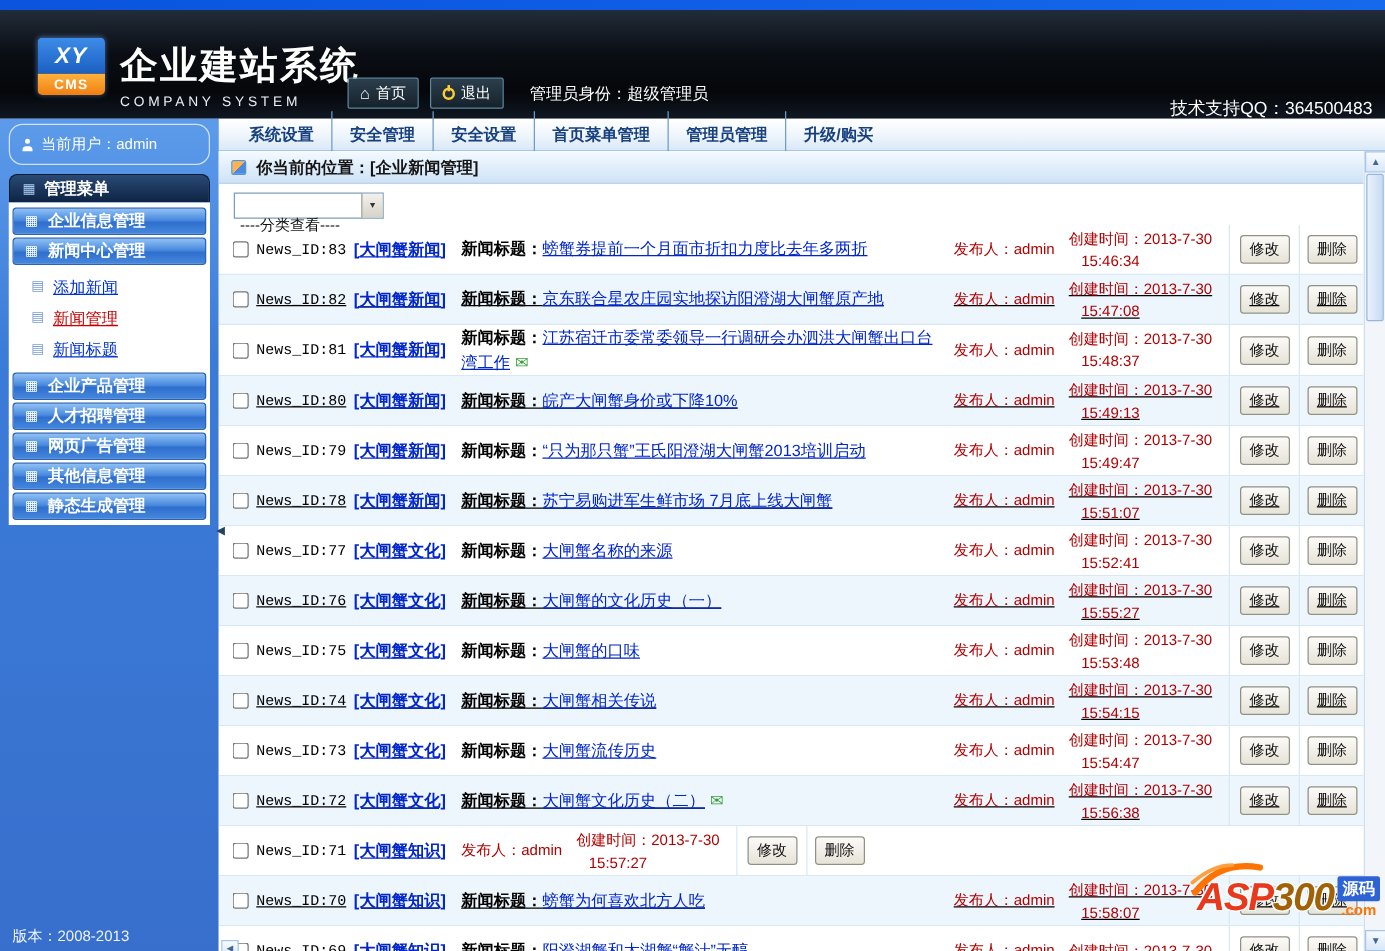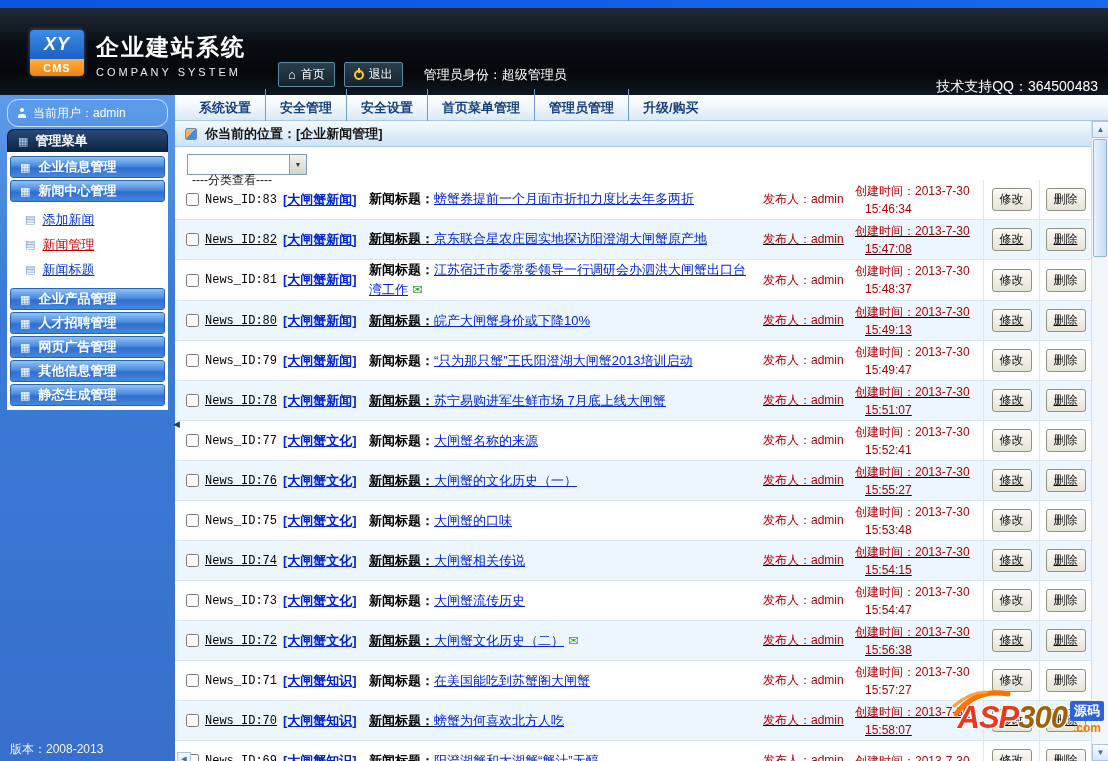--- a/index.html
+++ b/index.html
@@ -13,21 +13,21 @@
   
   .header{position:absolute;top:8px;left:0;width:1108px;height:87px;
     background:linear-gradient(180deg,#222c3a 0%,#0a0e14 40%,#05070a 75%,#101722 100%);}
   .logo{position:absolute;left:30px;top:22px;width:54px;height:46px;border-radius:4px;overflow:hidden;
     box-shadow:0 0 4px rgba(120,180,255,.5);}
   .logo-top{height:29px;background:linear-gradient(180deg,#3d8ce8,#1b5fc2);color:#fff;font-weight:bold;
     font-style:italic;font-size:18px;display:flex;align-items:center;justify-content:center;letter-spacing:1px;}
   .logo-bottom{height:17px;background:linear-gradient(180deg,#ffb23e,#f07f12);color:#fff;font-weight:bold;
     font-size:11px;display:flex;align-items:center;justify-content:center;letter-spacing:1px;}
   .apptitle{position:absolute;left:96px;top:24px;color:#fff;}
-  .apptitle-cn{font-size:23px;font-weight:bold;letter-spacing:2px;}
+  .apptitle-cn{font-size:30px;font-weight:bold;letter-spacing:2px;}
   .apptitle-en{font-size:11px;letter-spacing:3px;color:#e9edf3;margin-top:3px;}
   .header-center{position:absolute;left:278px;top:54px;display:flex;align-items:center;gap:9px;}
   .hbtn{display:inline-flex;align-items:center;gap:5px;background:linear-gradient(180deg,#2c3f4d,#15222c);
     border:1px solid #5d8aa0;color:#fff;font-size:12px;padding:3px 9px;cursor:pointer;border-radius:2px;
     font-family:inherit;}
   .home-glyph{font-size:13px;line-height:1;color:#fff;}
   .power-icon{width:10px;height:10px;border:2px solid #ffcc33;border-radius:50%;position:relative;display:inline-block;}
   .power-icon::after{content:"";position:absolute;left:50%;top:-4px;transform:translateX(-50%);width:2px;height:5px;background:#ffcc33;}
   .identity{color:#fff;font-size:13px;margin-left:12px;}
   .support{position:absolute;right:10px;top:70px;color:#fff;font-size:14px;}
@@ -36,21 +36,21 @@
   .topnav{position:absolute;left:175px;top:95px;width:933px;height:26px;
     background:linear-gradient(180deg,#ffffff 0%,#eef5fc 55%,#d9e8f7 100%);
     border-bottom:1px solid #a9c6e4;display:flex;align-items:center;padding-left:10px;}
   .nav-item{color:#17407f;font-weight:bold;font-size:13px;padding:10px 14px;border-right:1px solid #6f9cc9;
     text-decoration:none;}
   .nav-item:last-child{border-right:none;}
 
   
   .sidebar{position:absolute;left:0;top:95px;width:175px;height:666px;
     background:linear-gradient(180deg,#5d9bea 0%,#3b7cd8 28%,#386fcd 100%);}
-  .user-pill{margin:4px 7px 2px;height:28px;border:1px solid #cfe2f8;border-radius:11px;color:#fff;
+  .user-pill{margin:4px 7px 7px;height:33px;border:1px solid #cfe2f8;border-radius:11px;color:#fff;
     font-size:12px;display:flex;align-items:center;gap:6px;padding:0 9px;}
   .user-icon{width:10px;height:10px;position:relative;display:inline-block;flex:0 0 auto;}
   .user-icon::before{content:"";position:absolute;top:0;left:3px;width:4px;height:4px;border-radius:50%;background:#fff;}
   .user-icon::after{content:"";position:absolute;bottom:0;left:1px;width:8px;height:4px;border-radius:3px 3px 0 0;background:#fff;}
   .menu-title{margin:2px 7px 0;height:23px;background:linear-gradient(180deg,#2a4a74,#0d2343);
     border:1px solid #0a1b34;border-bottom:none;border-radius:7px 7px 0 0;color:#fff;font-weight:bold;
     font-size:13px;display:flex;align-items:center;gap:7px;padding-left:10px;}
   .grid-glyph{color:#a9c9ef;font-size:11px;line-height:1;}
   .menu-panel{margin:0 7px;background:#fff;padding:2px;}
   .menu-btn{height:22px;margin:2px 1px;background:linear-gradient(180deg,#8fc1f4 0%,#4a8ade 45%,#2f6fce 55%,#4687dd 100%);
@@ -491,23 +491,20 @@
       <button class="btn del-btn">删除</button>
     </span>
   </div>
 
   <div class="row">
     <span class="cbcell">
       <input type="checkbox" style="">
     </span>
     <span class="rid">News_ID:71</span>
     <a class="cat">[大闸蟹知识]</a>
-    <span class="titlecell">
-      <span class="tprefix">新闻标题：</span><a class="tlink">在美国能吃到苏蟹阁大闸蟹</a>
-    </span>
     <span class="pub">发布人：admin</span>
     <span class="created">
       <span class="cl1">创建时间：2013-7-30</span>
       <span class="cl2">15:57:27</span>
     </span>
     <span class="actcell edit">
       <button class="btn edit-btn">修改</button>
     </span>
     <span class="actcell del">
       <button class="btn del-btn">删除</button>

